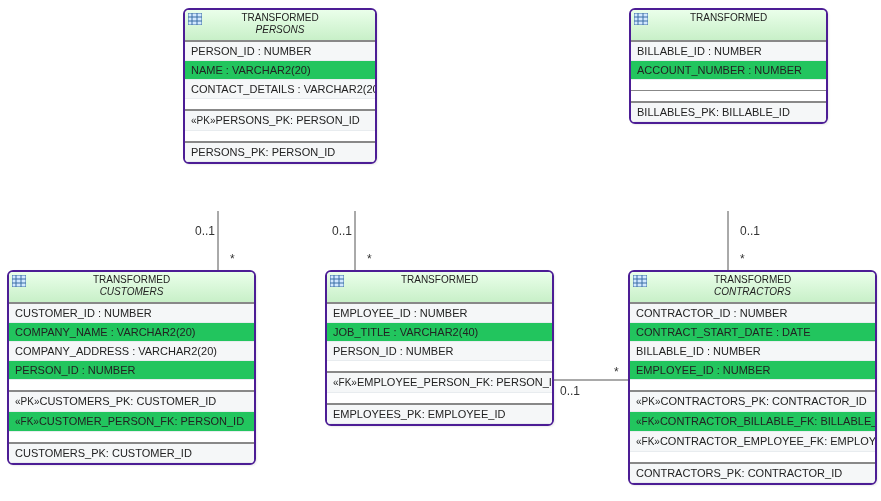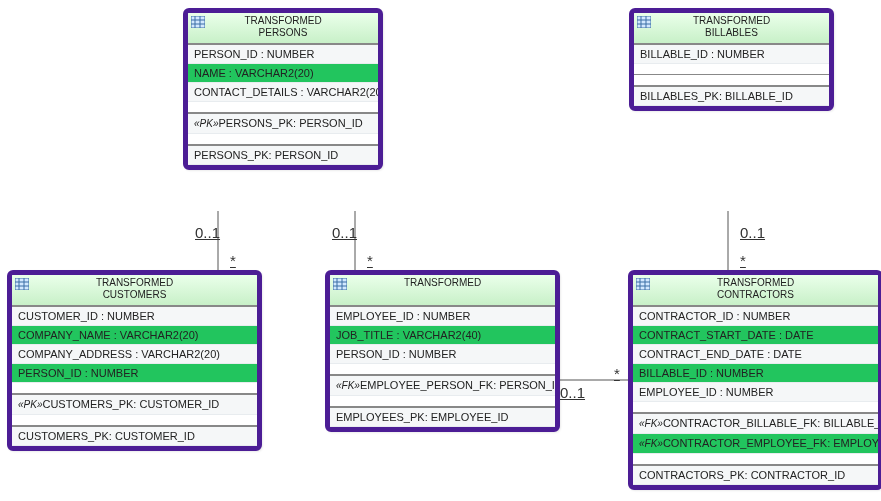--- a/index.html
+++ b/index.html
@@ -13,21 +13,21 @@
     background:#fff;
   }
   svg.connectors{
     position:absolute;
     left:0;top:0;
     width:881px;height:501px;
     pointer-events:none;
   }
   .entity{
     position:absolute;
-    border:5px solid #4c1d95;
+    border:2px solid #4c1d95;
     border-radius:6px;
     background:#fff;
     box-shadow:1px 1px 2px rgba(0,0,0,0.08);
     overflow:hidden;
   }
   .entity .title{
     background:linear-gradient(#eaffea,#c8f0c8);
     border-bottom:1px solid #888;
     text-align:center;
     padding:2px 4px;
@@ -40,49 +40,48 @@
     left:3px;top:3px;
     width:14px;height:12px;
   }
   .entity .title .stereo{
     display:block;
     font-size:10px;
   }
   .entity .title .ename{
     display:block;
     font-size:10px;
+    font-style:italic;
   }
   .section{
     border-top:1px solid #888;
   }
   .section:first-of-type{border-top:none;}
   .row{
     padding:2px 6px;
     border-bottom:1px solid #e8ecef;
     white-space:nowrap;
     line-height:14px;
     background:#22c55e;
     min-height:14px;
   }
   .row:nth-child(odd){background:#f5f7f8;}
   .row .stereo-txt{
     font-size:10px;
-    font-style:italic;
   }
   .spacer{
     height:10px;
     border-bottom:1px solid #888;
     background:#fff;
   }
   .mult{
     position:absolute;
-    font-size:15px;
+    font-size:12px;
     color:#333;
     background:transparent;
-    text-decoration:underline;
   }
 </style>
 </head>
 <body>
 
 <svg class="connectors">
   <g stroke="#555" stroke-width="1" fill="none">
     <line x1="218" y1="211" x2="218" y2="270"></line>
     <line x1="355" y1="211" x2="355" y2="270"></line>
     <line x1="728" y1="211" x2="728" y2="270"></line>
@@ -120,24 +119,24 @@
 <div class="entity" style="left:629px;top:8px;width:195px;">
   <div class="title">
     <svg class="icon" viewBox="0 0 14 12">
         <rect x="0" y="0" width="14" height="12" fill="#d2e8ff" stroke="#3b6ea5"></rect>
         <line x1="0" y1="4" x2="14" y2="4" stroke="#3b6ea5"></line>
         <line x1="0" y1="8" x2="14" y2="8" stroke="#3b6ea5"></line>
         <line x1="4" y1="0" x2="4" y2="12" stroke="#3b6ea5"></line>
         <line x1="9" y1="0" x2="9" y2="12" stroke="#3b6ea5"></line>
       </svg>
     <span class="stereo">TRANSFORMED</span>
-    <span class="ename">BILLABLES</span>
   </div>
   <div class="section">
     <div class="row">BILLABLE_ID : NUMBER</div>
+    <div class="row">ACCOUNT_NUMBER : NUMBER</div>
   </div>
   <div class="spacer"></div>
   <div class="spacer"></div>
   <div class="section">
     <div class="row">BILLABLES_PK: BILLABLE_ID</div>
   </div>
 </div>
 
 <div class="entity" style="left:7px;top:270px;width:245px;">
   <div class="title">
@@ -153,20 +152,21 @@
   </div>
   <div class="section">
     <div class="row">CUSTOMER_ID : NUMBER</div>
     <div class="row">COMPANY_NAME : VARCHAR2(20)</div>
     <div class="row">COMPANY_ADDRESS : VARCHAR2(20)</div>
     <div class="row">PERSON_ID : NUMBER</div>
   </div>
   <div class="spacer"></div>
   <div class="section">
     <div class="row"><span class="stereo-txt">«PK»</span><span>CUSTOMERS_PK: CUSTOMER_ID</span></div>
+    <div class="row"><span class="stereo-txt">«FK»</span><span>CUSTOMER_PERSON_FK: PERSON_ID</span></div>
   </div>
   <div class="spacer"></div>
   <div class="section">
     <div class="row">CUSTOMERS_PK: CUSTOMER_ID</div>
   </div>
 </div>
 
 <div class="entity" style="left:325px;top:270px;width:225px;">
   <div class="title">
     <svg class="icon" viewBox="0 0 14 12">
@@ -201,26 +201,26 @@
         <line x1="0" y1="8" x2="14" y2="8" stroke="#3b6ea5"></line>
         <line x1="4" y1="0" x2="4" y2="12" stroke="#3b6ea5"></line>
         <line x1="9" y1="0" x2="9" y2="12" stroke="#3b6ea5"></line>
       </svg>
     <span class="stereo">TRANSFORMED</span>
     <span class="ename">CONTRACTORS</span>
   </div>
   <div class="section">
     <div class="row">CONTRACTOR_ID : NUMBER</div>
     <div class="row">CONTRACT_START_DATE : DATE</div>
-    <div class="row">CONTRACT_END_DATE : DATE</div>
     <div class="row">BILLABLE_ID : NUMBER</div>
     <div class="row">EMPLOYEE_ID : NUMBER</div>
   </div>
   <div class="spacer"></div>
   <div class="section">
+    <div class="row"><span class="stereo-txt">«PK»</span><span>CONTRACTORS_PK: CONTRACTOR_ID</span></div>
     <div class="row"><span class="stereo-txt">«FK»</span><span>CONTRACTOR_BILLABLE_FK: BILLABLE_ID</span></div>
     <div class="row"><span class="stereo-txt">«FK»</span><span>CONTRACTOR_EMPLOYEE_FK: EMPLOYEE_ID</span></div>
   </div>
   <div class="spacer"></div>
   <div class="section">
     <div class="row">CONTRACTORS_PK: CONTRACTOR_ID</div>
   </div>
 </div>
 
 <div class="mult" style="left:195px;top:224px;">0..1</div>

